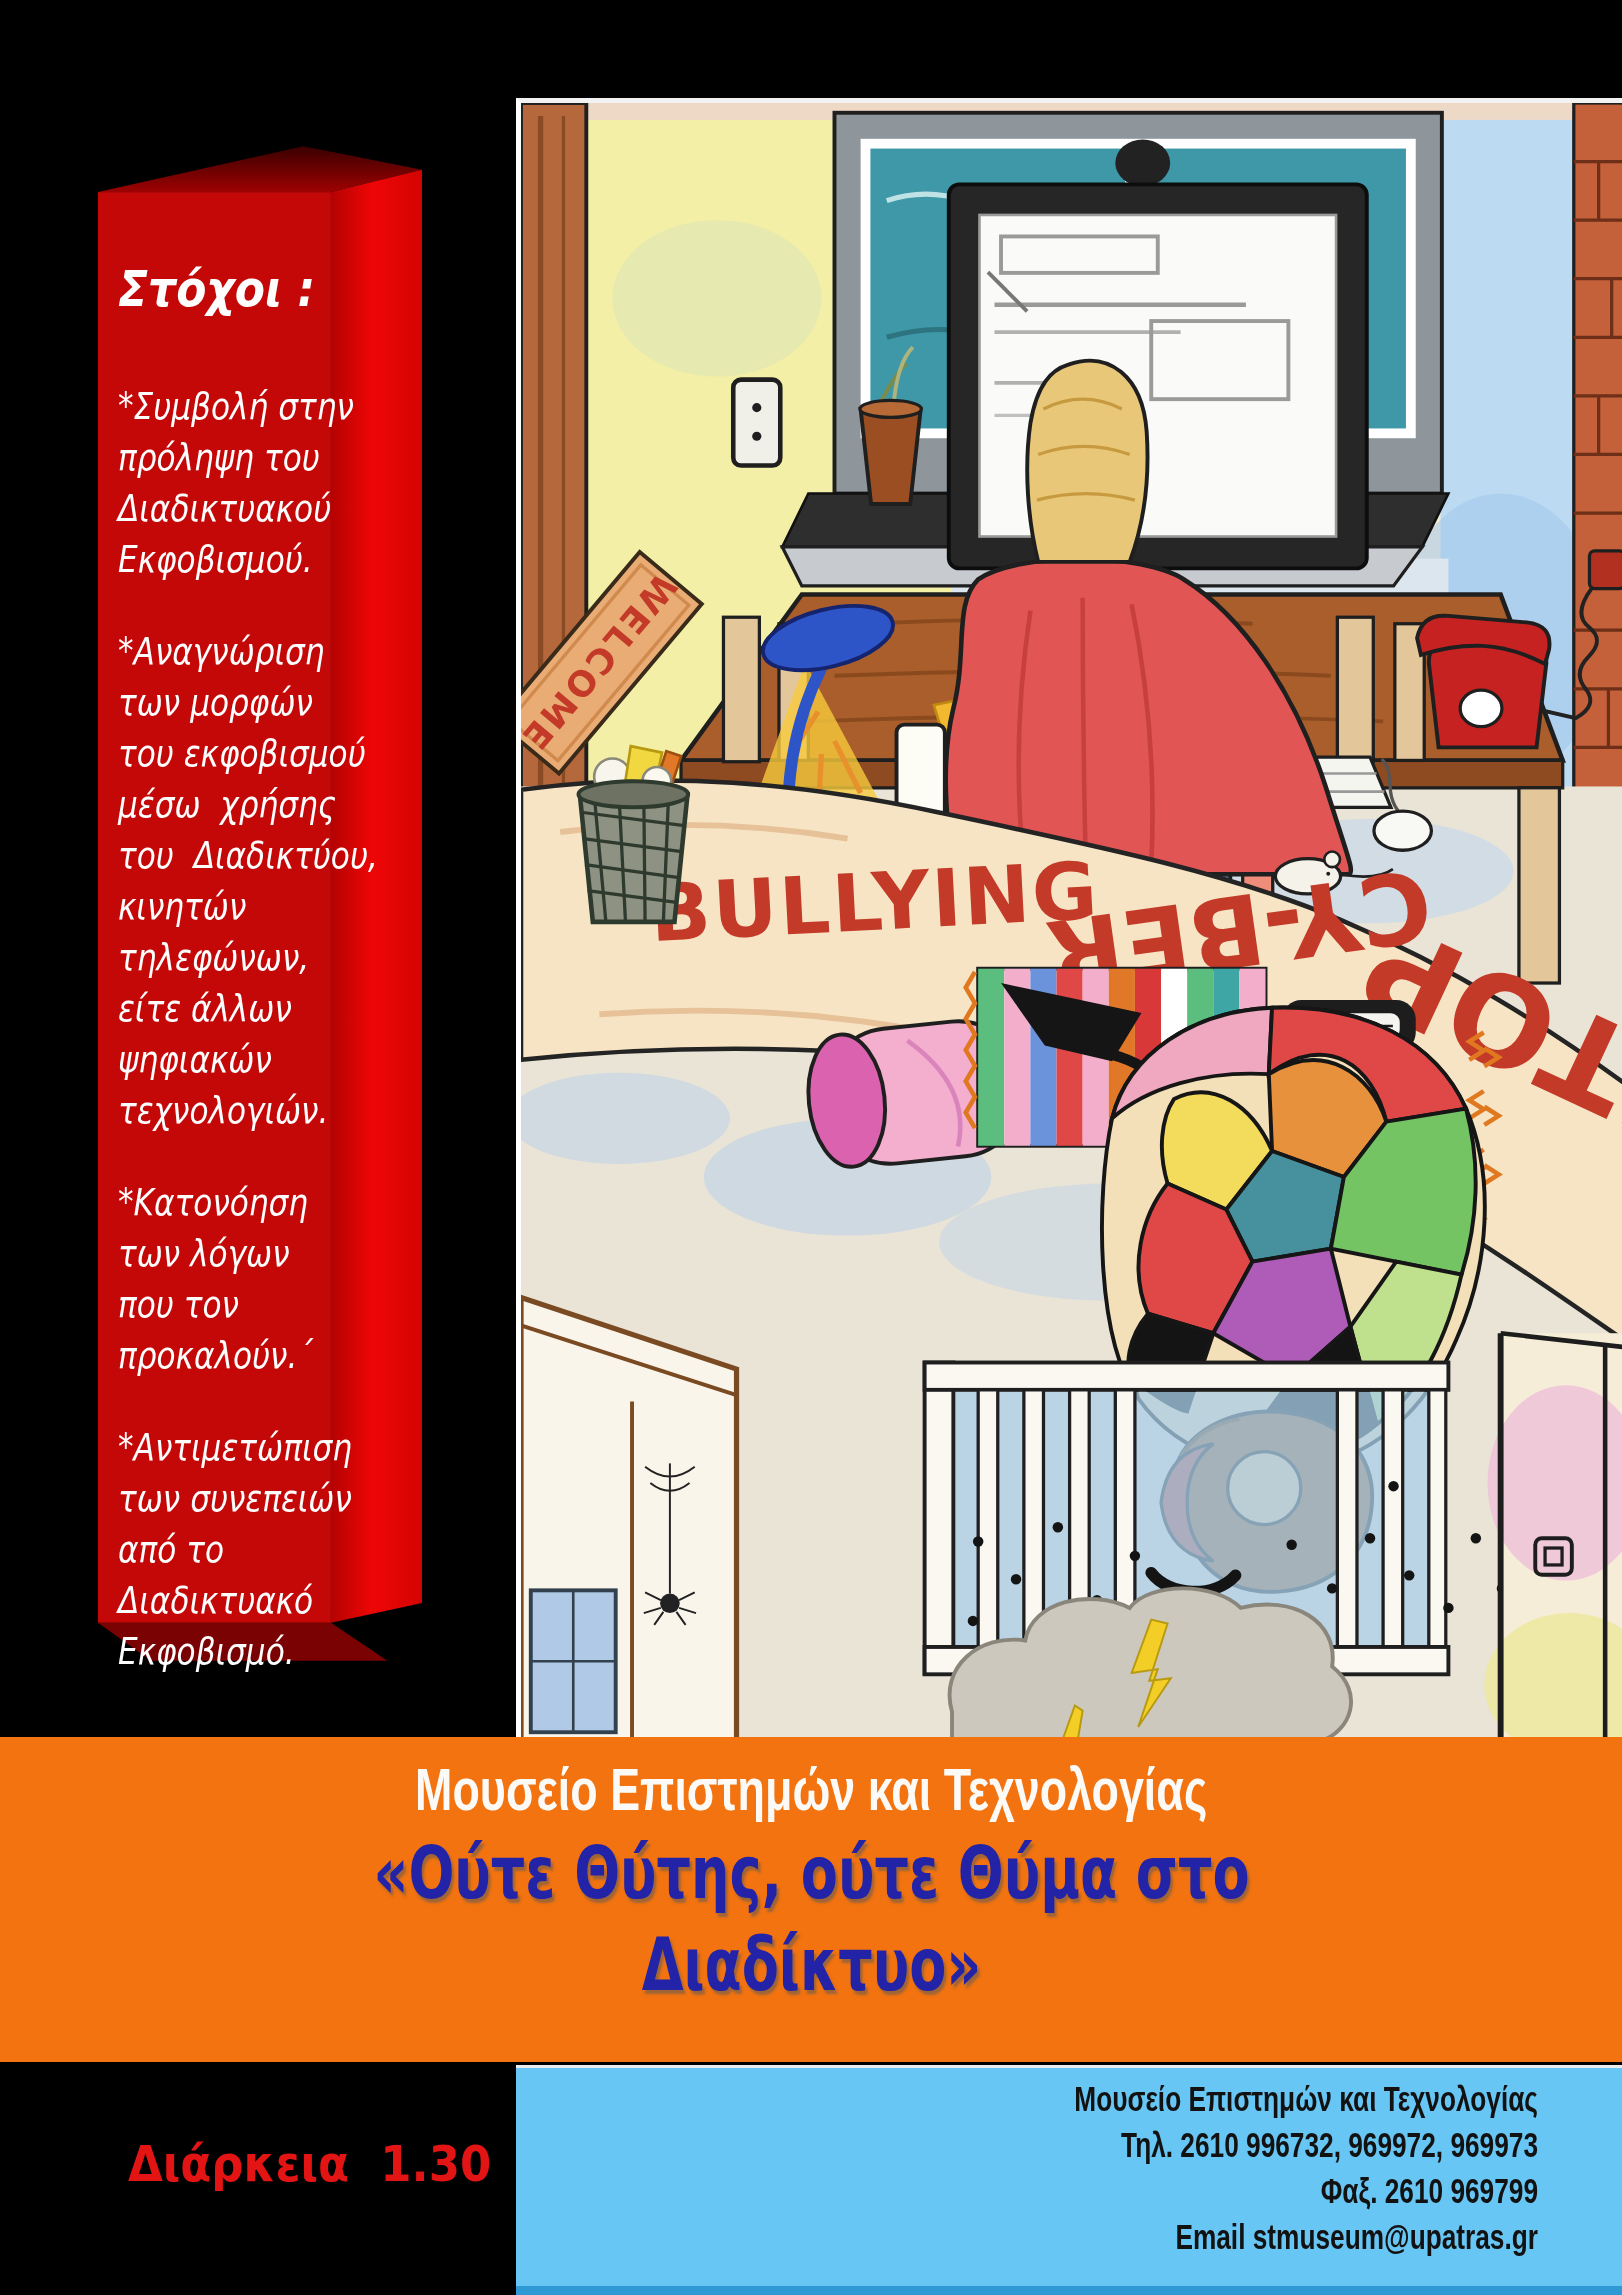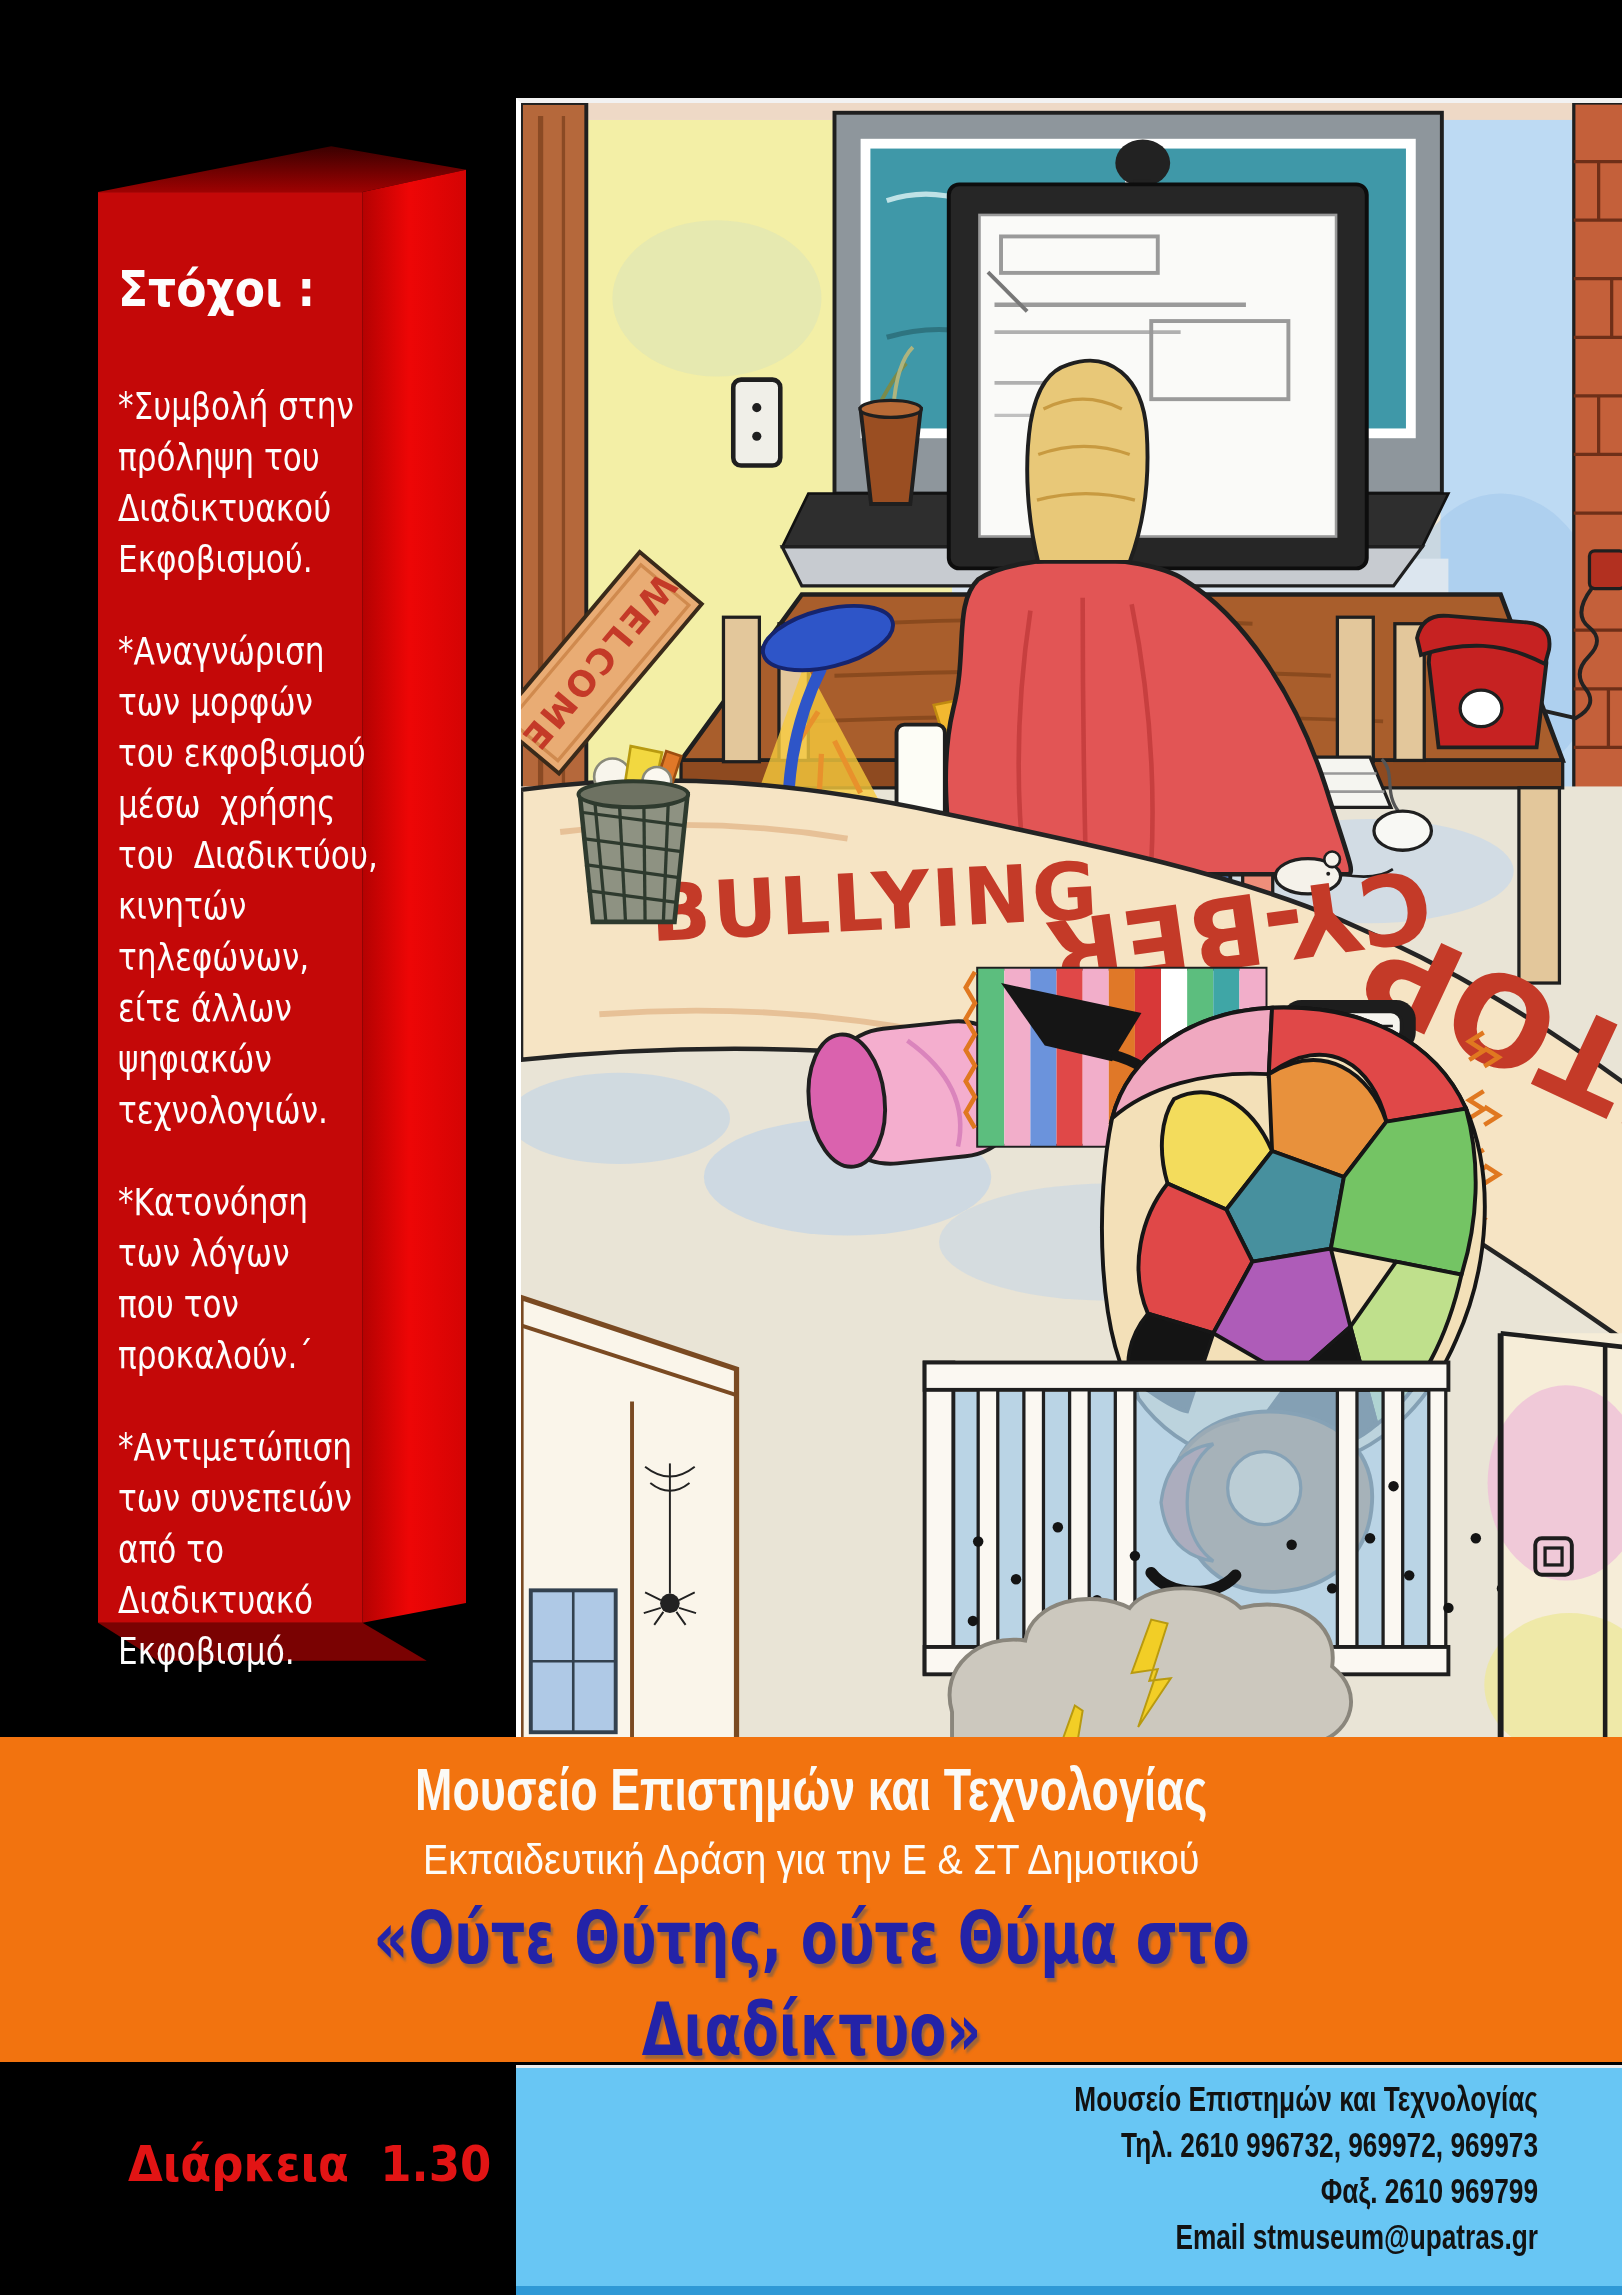--- a/index.html
+++ b/index.html
@@ -6,21 +6,21 @@
   .poster{position:relative;width:1623px;height:2295px;background:#000;overflow:hidden;
           font-family:"Liberation Sans",sans-serif;}
 
   
   .artwork{position:absolute;left:516px;top:98px;width:1107px;height:1639px;
            background:#F3E9D6;border-left:5.2px solid #ffffff;border-top:5.2px solid #f2f2f2;}
   .artwork svg{display:block;width:100%;height:100%;}
   .art-label{font-family:"DejaVu Sans",sans-serif;font-weight:bold;}
 
   
-  .goals-box{position:absolute;left:98px;top:145px;width:368px;height:1517px;}
+  .goals-box{position:absolute;left:98px;top:145px;width:324px;height:1517px;font-style:italic;}
   .goals-box svg{position:absolute;left:0;top:0;width:100%;height:100%;}
   .goals-text{position:absolute;left:19.6px;top:115px;width:252px;color:#fdfdfd;}
   .goals-heading{font-family:"DejaVu Sans",sans-serif;font-weight:bold;font-size:50px;
                  margin:0 0 63px 0;transform:scaleX(.88);transform-origin:left center;white-space:pre;}
   .goal-bullet{font-family:"DejaVu Sans",sans-serif;font-size:38px;line-height:51px;
                margin:0 0 41px 0;white-space:pre;transform:scaleX(.82);transform-origin:left center;}
 
   
   .orange-band{position:absolute;left:0;top:1737px;width:1623px;height:325px;padding-top:17px;
                box-sizing:border-box;text-align:center;}
@@ -398,21 +398,20 @@
       <p class="goal-bullet">*Αντιμετώπιση
 των συνεπειών
 από το
 Διαδικτυακό
 Εκφοβισμό.</p>
     </div>
   </div>
 
   <div class="orange-band" style="background: rgb(242, 115, 15);">
     <div class="band-title"><span>Μουσείο Επιστημών και Τεχνολογίας</span></div>
-    <div class="band-subtitle"><span>Εκπαιδευτική Δράση για την Ε &amp; ΣΤ Δημοτικού</span></div>
     <div class="band-headline" style="color: rgb(35, 35, 168);"><span>«Ούτε Θύτης, ούτε Θύμα στο Διαδίκτυο»</span></div>
   </div>
 
   <div class="duration" style="color: rgb(226, 20, 20);">Διάρκεια  1.30</div>
 
   <div class="contact-box" style="background: rgb(104, 198, 244);">
       <div class="contact-line">Μουσείο Επιστημών και Τεχνολογίας</div>
       <div class="contact-line">Τηλ. 2610 996732, 969972, 969973</div>
       <div class="contact-line">Φαξ. 2610 969799</div>
       <div class="contact-line">Email stmuseum@upatras.gr</div>

